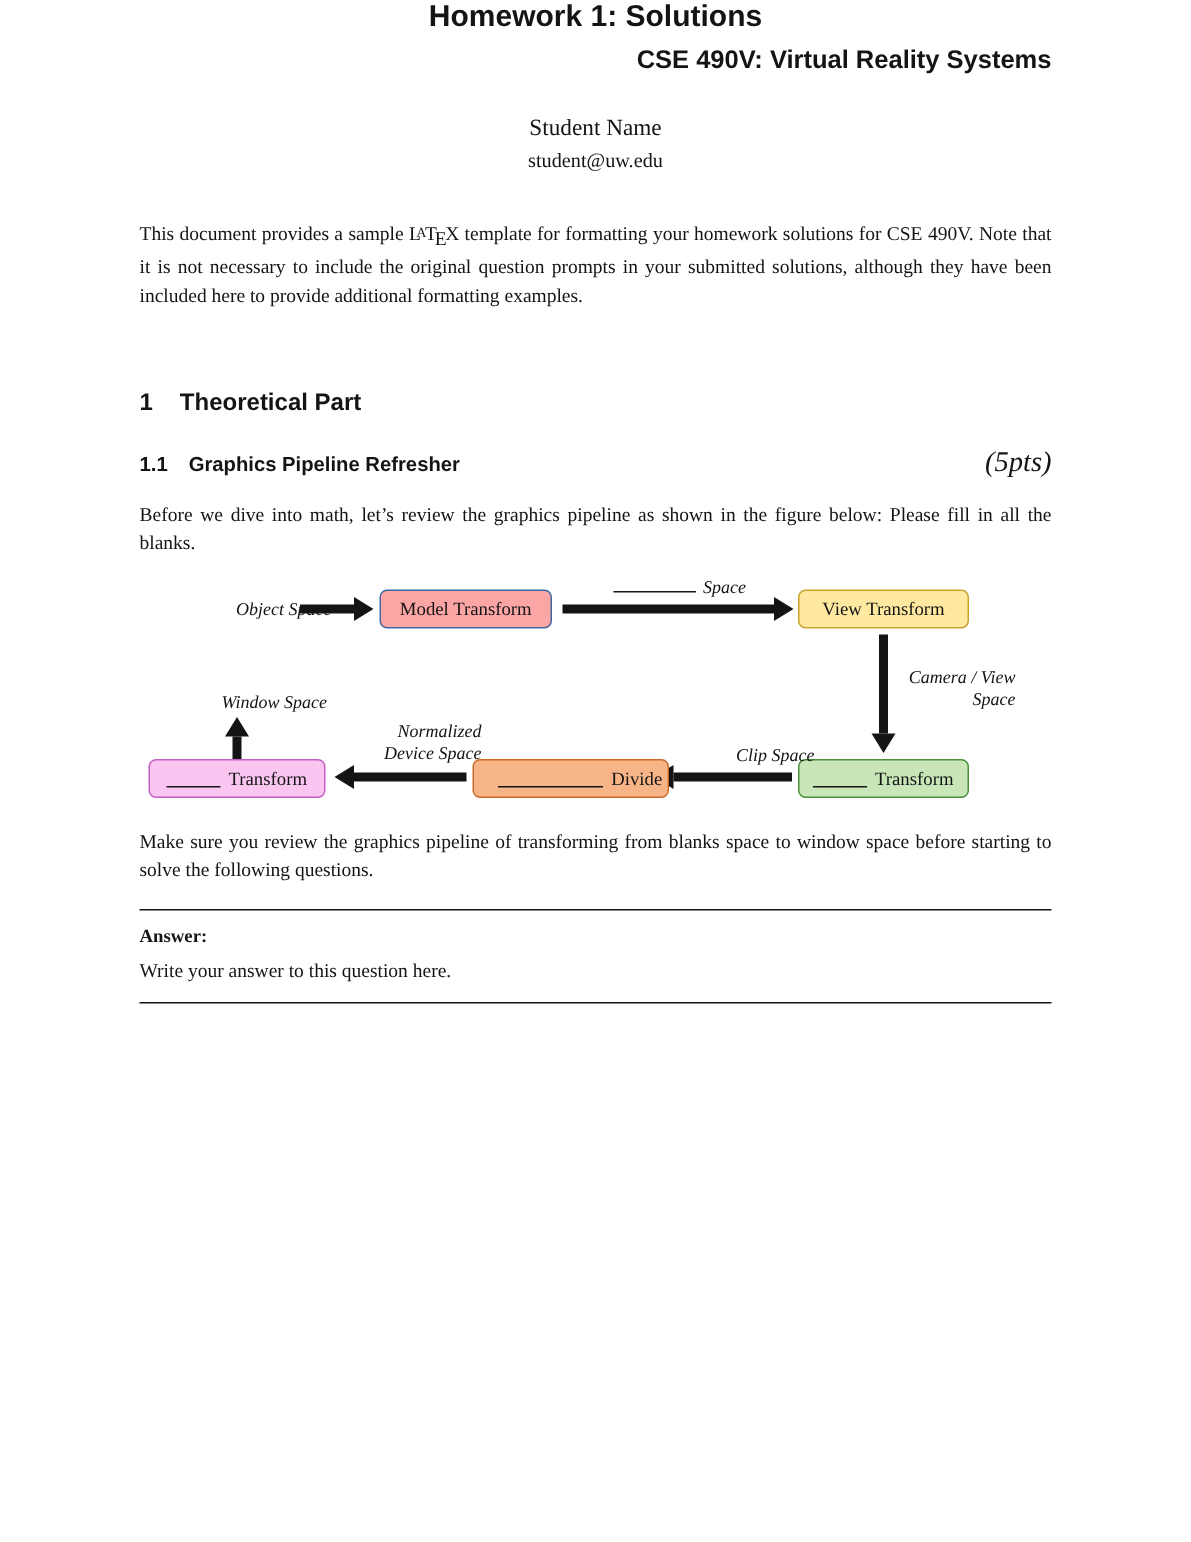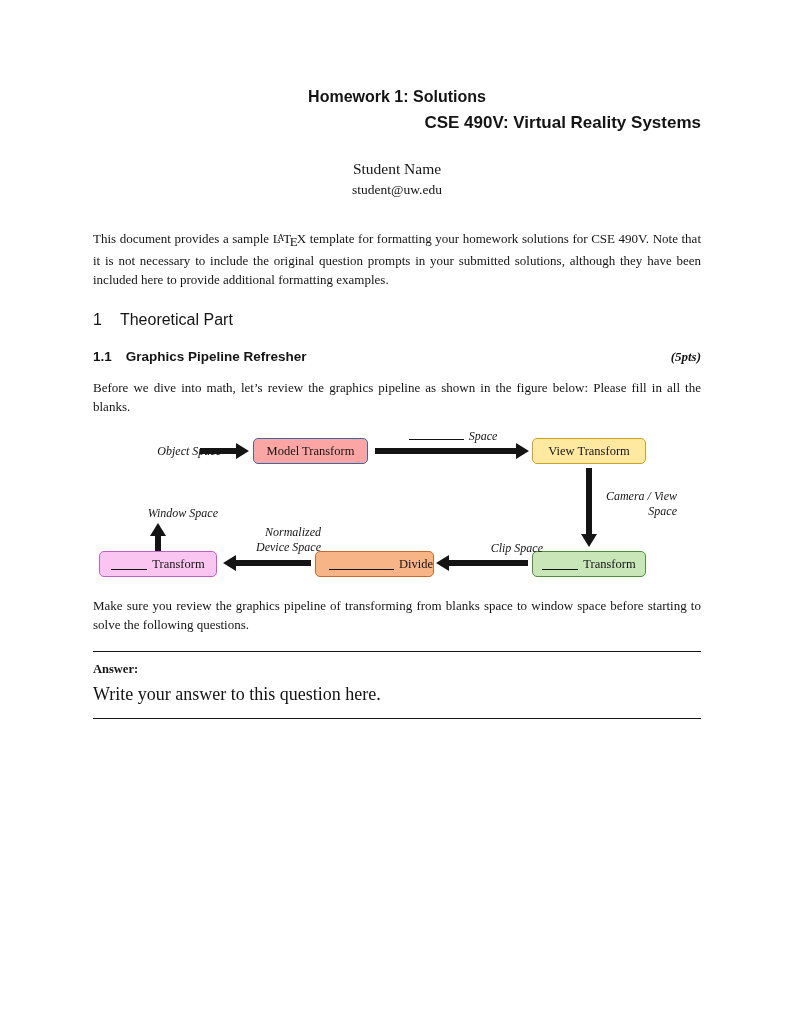--- a/index.html
+++ b/index.html
@@ -11,56 +11,55 @@
   }
   .page {
     position: relative;
     width: 794px; height: 1028px;
     padding: 0 93px;
     background: #ffffff;
     overflow: hidden;
   }
   .title {
     font-family: "Liberation Sans", sans-serif;
-    font-weight: 700; font-size: 16px;
+    font-weight: 700; font-size: 20px;
     text-align: center;
-    padding-top: 88px;
   }
   .course {
     font-family: "Liberation Sans", sans-serif;
     font-weight: 700; font-size: 17px;
     text-align: right;
     margin-top: 7px;
   }
   .author { font-size: 15.5px; text-align: center; margin-top: 27px; }
   .email  { font-size: 13.5px; text-align: center; margin-top: 4px; }
   .intro, .para {
     font-size: 13px; line-height: 1.45;
     text-align: justify;
   }
   .intro { margin-top: 32px; }
   .latex .lA { font-size: 0.72em; vertical-align: 0.25em; margin-left: -0.34em; margin-right: -0.1em; }
   .latex .lE { vertical-align: -0.22em; margin-left: -0.11em; margin-right: -0.08em; }
   .section-heading {
-    margin-top: 22px;
+    margin-top: 54px;
     font-family: "Liberation Sans", sans-serif;
-    font-weight: 400; font-size: 16px;
+    font-weight: 700; font-size: 16px;
   }
   .section-heading .sec-num { margin-right: 18px; }
   .subsection-heading {
     margin-top: 20px;
     display: flex; align-items: baseline;
     font-family: "Liberation Sans", sans-serif;
     font-weight: 700; font-size: 13.5px; text-align: center;
   }
   .subsection-heading .sub-num { margin-right: 14px; }
   .points {
     margin-left: auto;
     font-family: "Liberation Serif", serif;
-    font-weight: 700; font-style: italic; font-size: 13px;
+    font-weight: 400; font-style: italic; font-size: 19px;
   }
   .para-intro { margin-top: 14px; }
   .para-outro { margin-top: 18px; }
 
   
   .diagram { position: relative; margin-top: 12px; height: 150px; width: 608px; }
   .box {
     position: absolute; height: 26px;
     border: 1.2px solid #555; border-radius: 5px;
     display: flex; align-items: center; justify-content: center;
@@ -82,21 +81,21 @@
   .head { position: absolute; width: 0; height: 0; }
   .head-right { border-top: 8px solid transparent; border-bottom: 8px solid transparent; border-left: 13px solid #141414; }
   .head-left  { border-top: 8px solid transparent; border-bottom: 8px solid transparent; border-right: 13px solid #141414; }
   .head-down  { border-left: 8px solid transparent; border-right: 8px solid transparent; border-top: 13px solid #141414; }
   .head-up    { border-left: 8px solid transparent; border-right: 8px solid transparent; border-bottom: 13px solid #141414; }
 
   
   .answer-block { margin-top: 16px; }
   .rule { border: none; border-top: 1px solid #141414; height: 0; }
   .answer-label { font-weight: 700; font-size: 12.5px; margin-top: 10px; }
-  .answer-body  { font-size: 18px; margin-top: 7px; }
+  .answer-body  { font-size: 13px; margin-top: 7px; }
   .rule-bottom  { margin-top: 13px; }
 </style>
 </head>
 <body>
 
 <div class="page">
 
   <h1 class="title">Homework 1: Solutions</h1>
   <h2 class="course">CSE 490V: Virtual Reality Systems</h2>
   <div class="author">Student Name</div>
@@ -147,21 +146,21 @@
 
     <div class="box" style="left: 439px; top: 122px; width: 114px; background-color: rgb(200, 230, 184); border-color: rgb(78, 143, 60);">
       <span class="blank blank-sm"></span>
         <span class="box-word">Transform</span>
     </div>
 
     <div class="dlabel" style="left:330px;top:112px;width:120px">Clip Space</div>
     <div class="shaft-h" style="left:356px;top:131px;width:79px"></div>
     <div class="head head-left" style="left:343px;top:126px"></div>
 
-    <div class="box" style="left: 222px; top: 122px; width: 119px; background-color: rgb(247, 181, 135); border-color: rgb(201, 106, 42); padding-left: 13px;">
+    <div class="box" style="left: 222px; top: 122px; width: 131px; background-color: rgb(247, 181, 135); border-color: rgb(201, 106, 42); padding-left: 13px;">
       <span class="blank blank-lg"></span>
         <span class="box-word">Divide</span>
     </div>
 
     <div class="dlabel" style="left:108px;top:96px;width:120px">
       <span style="display:block">Normalized</span>
       <span style="display:block">Device Space</span>
     </div>
     <div class="shaft-h" style="left:143px;top:131px;width:75px"></div>
     <div class="head head-left" style="left:130px;top:126px"></div>

